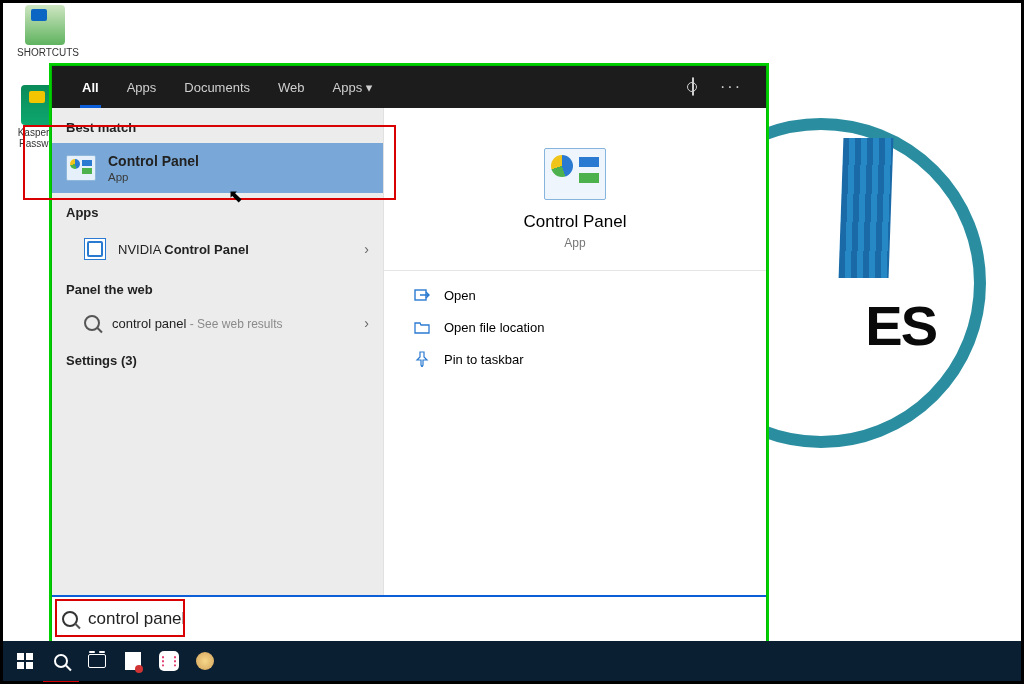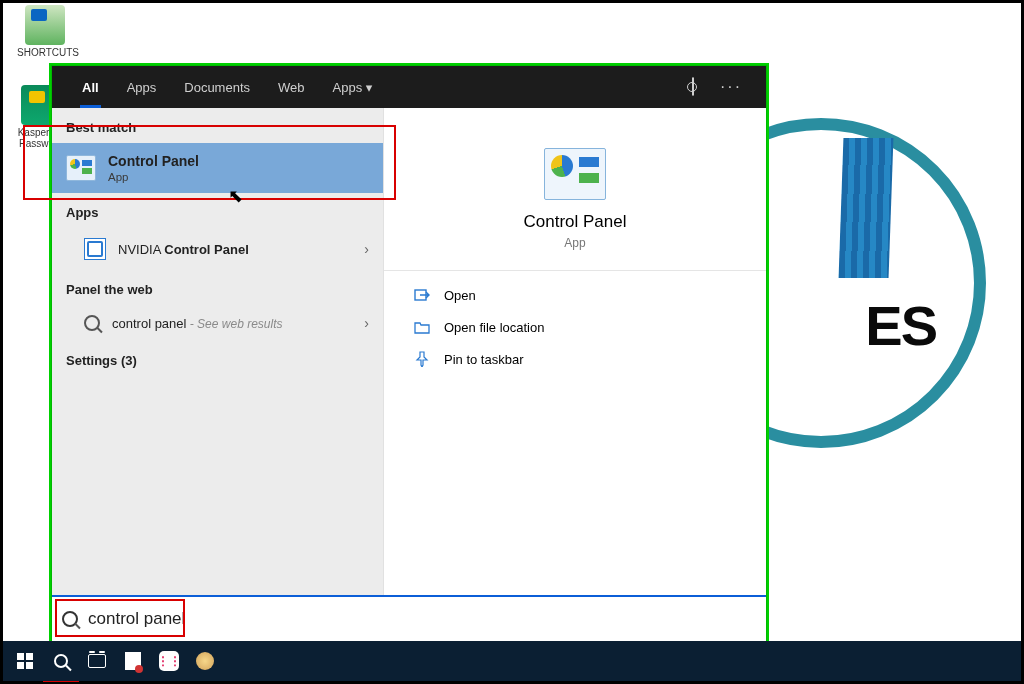--- a/index.html
+++ b/index.html
@@ -67,21 +67,21 @@
   .best-row .st { font-size:11.5px; color:#3a3a3a; margin-top:2px; }
   .app-row, .web-row {
     display:flex; align-items:center; gap:12px; padding:10px 14px; justify-content:space-between;margin-left:18px;
   }
   .app-row .lead, .web-row .lead { display:flex; align-items:center; gap:12px; }
   .nv-icon{ width:22px; height:22px; background:#fff; border:1px solid #2a7ad1; display:flex; align-items:center; justify-content:center; }
   .nv-icon::before{ content:""; width:12px; height:12px; border:2px solid #2a7ad1; border-radius:2px; }
   .chev { color:#666; font-size:14px; }
   .mag-icon{ width:16px; height:16px; border:2px solid #555; border-radius:50%; position:relative; }
   .mag-icon::after{ content:""; position:absolute; width:7px; height:2px; background:#555; right:-5px; bottom:-2px; transform:rotate(45deg); }
-  .muted{ color:#8a8a8a; font-size:12px;font-style:italic; }
+  .muted{ color:#8a8a8a; font-size:12px; }
   .sf-right { flex:1; padding:26px 28px; }
   .preview-center{ text-align:center; }
   .preview-icon{
     width:62px; height:52px; margin:14px auto 12px; background:#eef5fc;
     border:1px solid #86b4dc; position:relative; border-radius:2px;
   }
   .preview-icon::before{ content:""; position:absolute; left:6px; top:6px; width:22px; height:22px; border-radius:50%;
     background:conic-gradient(#2a7ad1 0 45%,#4db24d 45% 70%,#f0c419 70% 100%); }
   .preview-icon::after{ content:""; position:absolute; right:6px; top:8px; width:20px; height:10px; background:#2a7ad1;
     box-shadow:0 16px 0 #4db24d; }

